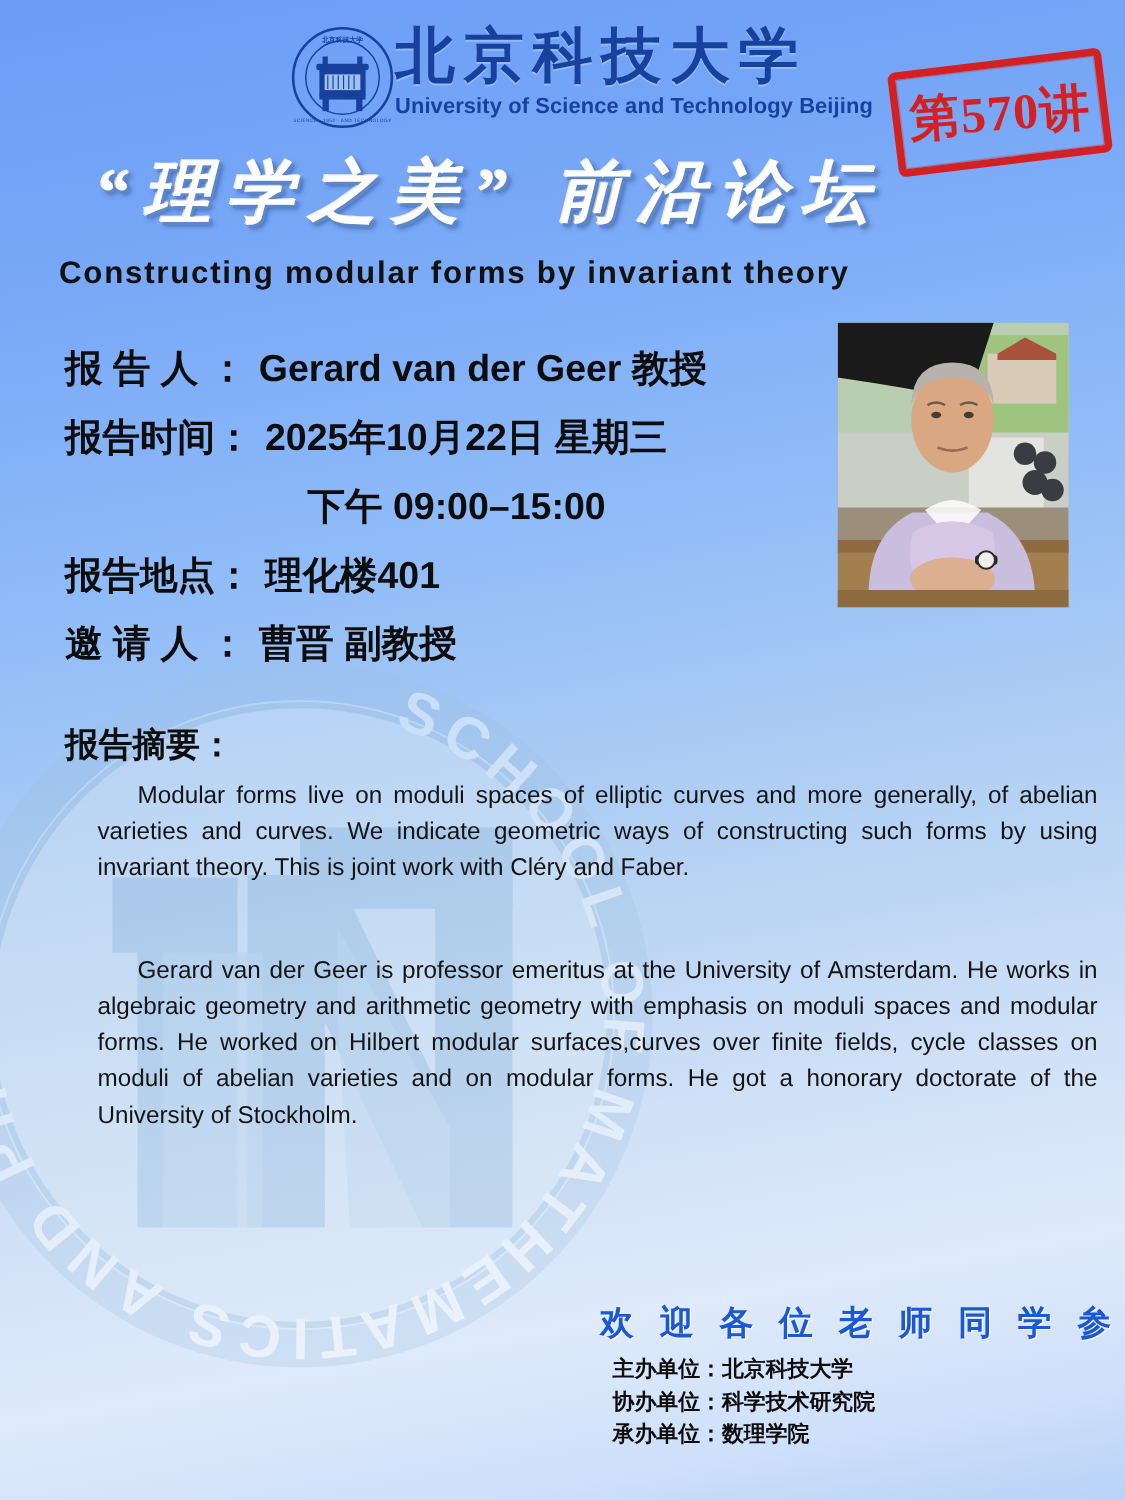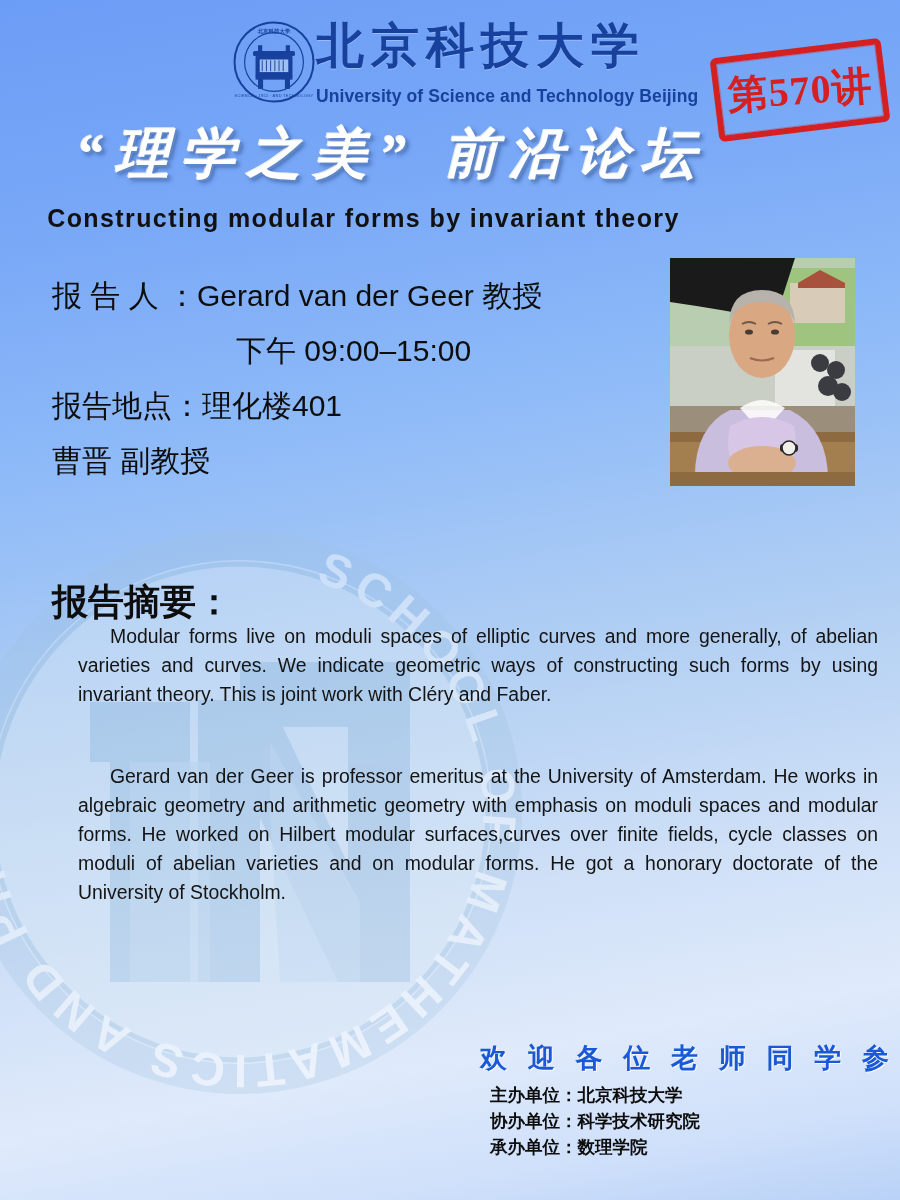--- a/index.html
+++ b/index.html
@@ -26,21 +26,21 @@
   .seal svg{width:100%;height:100%;display:block;}
   .univ-text{display:flex;flex-direction:column;}
   .univ-cn{
     font-family:"Liberation Serif","DejaVu Serif",serif;
     font-size:48px;font-weight:700;color:#17419c;letter-spacing:7px;
     line-height:1.08;white-space:nowrap;
     text-shadow:0 1px 0 rgba(255,255,255,.25);
   }
   .univ-en{
     font-size:17.5px;font-weight:700;color:#17419c;letter-spacing:.1px;
-    white-space:nowrap;margin-top:14px;
+    white-space:nowrap;margin-top:2px;
   }
   
   .stamp{
     position:absolute;left:714px;top:48px;width:172px;height:84px;
     transform:rotate(-7deg);
   }
   .stamp-box{
     position:absolute;inset:0;border:6px solid #d42020;border-radius:6px;
     box-shadow:inset 0 0 0 1px rgba(212,32,32,.35);
   }
@@ -64,35 +64,35 @@
   }
   .en-title{
     position:absolute;left:0;top:204px;width:727px;text-align:center;
     font-size:25px;font-weight:700;color:#111;letter-spacing:1.4px;
     white-space:nowrap;
   }
   
   .info{position:absolute;left:52px;top:268px;width:640px;}
   .info-line{
     display:flex;align-items:flex-start;
-    font-size:30px;font-weight:400;color:#0d0d0d;line-height:55px;
+    font-size:30px;font-weight:700;color:#0d0d0d;line-height:55px;
     white-space:nowrap;
   }
   .info-label{flex:0 0 auto;}
-  .info-value{}
+  .info-value{margin-left:10px;}
   .info-line.cont{padding-left:184px;}
   
   .photo{
     position:absolute;left:670px;top:258px;width:185px;height:228px;
     background:#8fa9bb;overflow:hidden;
   }
   .photo svg{width:100%;height:100%;display:block;}
   
   .sec-head{
-    position:absolute;left:52px;font-size:36px;font-weight:700;color:#0d0d0d;
+    position:absolute;left:52px;font-size:27px;font-weight:700;color:#0d0d0d;
     white-space:nowrap;
   }
   .sec-head.abs{top:578px;}
   .sec-head.bio{top:712px;}
   .para{
     position:absolute;left:54px;width:800px;
     font-family:"Liberation Sans","DejaVu Sans",sans-serif;
     font-size:19.4px;line-height:29px;color:#141414;
     text-align:justify;font-weight:400;margin-left:24px;
   }
@@ -184,28 +184,33 @@
   </div>
 
   <div class="forum-title">“理学之美” 前沿论坛</div>
   <div class="en-title">Constructing modular forms by invariant theory</div>
 
   <div class="info">
     <div class="info-line">
       <span class="info-label">报 告 人 ：</span>
       <span class="info-value">Gerard van der Geer 教授</span>
     </div>
+    <div class="info-line">
+      <span class="info-label">报告时间：</span>
+      <span class="info-value">2025年10月22日 星期三</span>
+    </div>
     <div class="info-line cont">
       <span class="info-value">下午 09:00–15:00</span>
     </div>
     <div class="info-line">
       <span class="info-label">报告地点：</span>
       <span class="info-value">理化楼401</span>
     </div>
     <div class="info-line">
+      <span class="info-label">邀 请 人 ：</span>
       <span class="info-value">曹晋 副教授</span>
     </div>
   </div>
 
   <div class="photo">
     <svg viewBox="0 0 185 228" xmlns="http://www.w3.org/2000/svg">
       <rect width="185" height="228" fill="#cfd8c8"></rect>
       <rect x="0" y="0" width="185" height="95" fill="#b9cdb0"></rect>
       <rect x="95" y="10" width="90" height="80" fill="#9fc47f"></rect>
       <rect x="120" y="25" width="55" height="40" fill="#d8cbb8"></rect>

